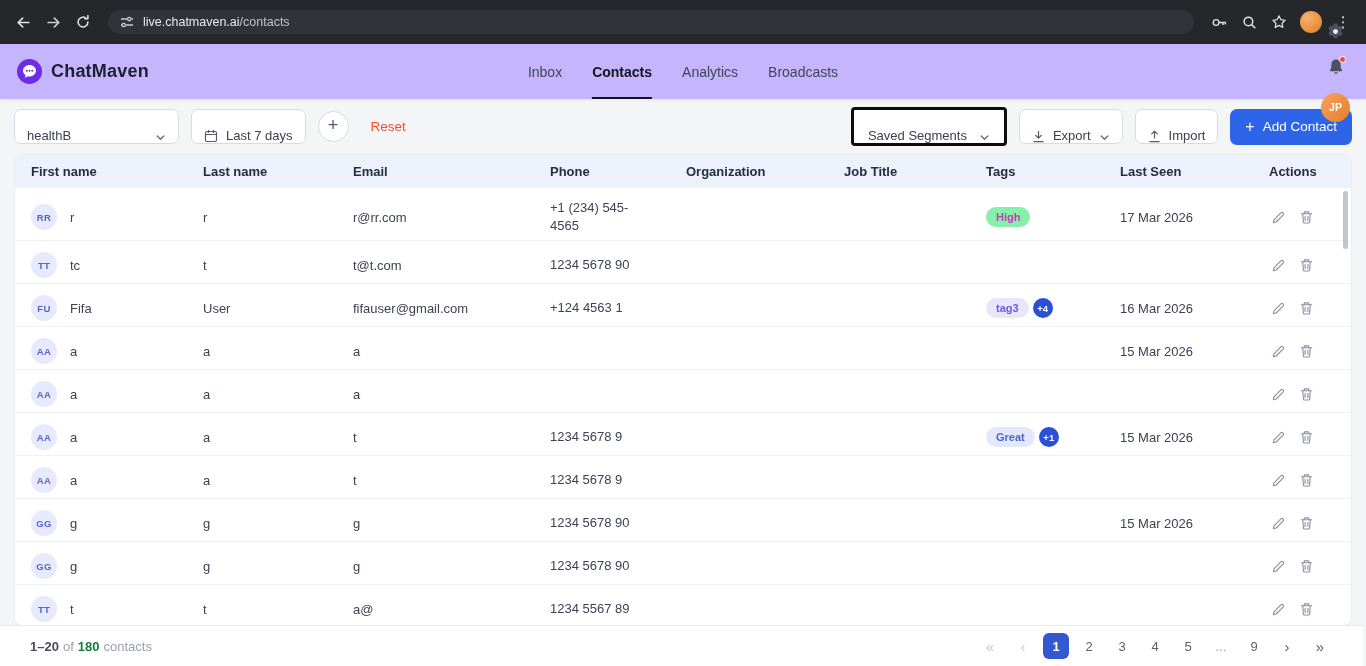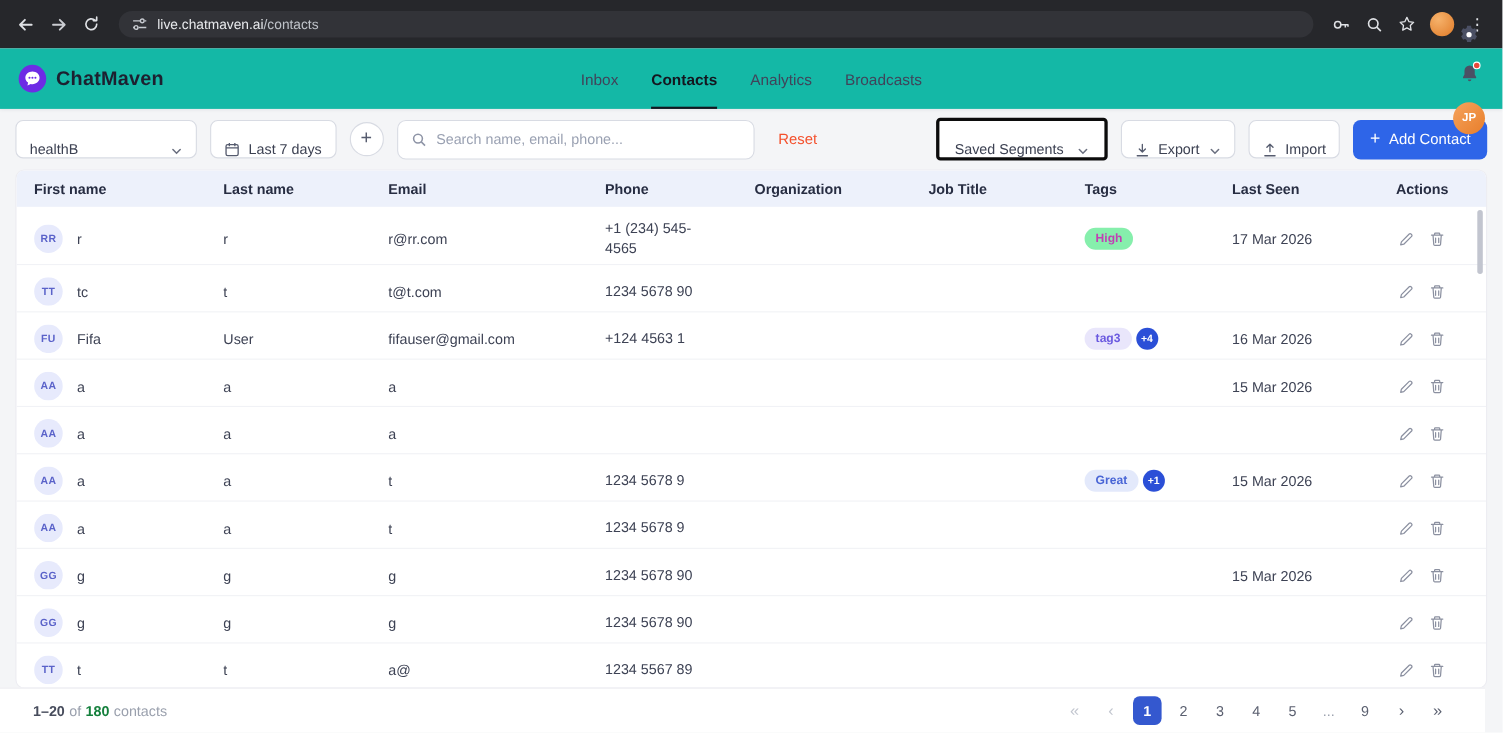--- a/index.html
+++ b/index.html
@@ -10,21 +10,21 @@
     background:#f4f5f7; overflow:hidden; position:relative;
     color:#3d4254; font-size:13px;
   }
   
   .browser-bar { height:44px; background:#26272b; display:flex; align-items:center; padding:0 10px; gap:4px; }
   .b-icon { width:26px; height:26px; display:flex; align-items:center; justify-content:center; color:#dfe1e5; border-radius:50%; cursor:pointer; flex:0 0 auto; }
   .url-pill { flex:1; height:24px; background:#323338; border-radius:13px; display:flex; align-items:center; gap:9px; padding:0 12px; margin:0 8px; color:#e8eaed; font-size:12.5px; overflow:hidden; }
   .url-host { color:#e8eaed; } .url-path { color:#bfc3c9; }
   .b-avatar { width:22px; height:22px; border-radius:50%; background:radial-gradient(circle at 35% 30%, #f6b26b, #e07b28); margin:0 4px; cursor:pointer; flex:0 0 auto; }
   
-  .app-header { height:55px; background:#14b8a6; display:flex; align-items:center; padding:0 16px; position:relative; box-shadow:0 1px 3px rgba(25,28,50,.07); z-index:5; }
+  .app-header { height:55px; background:#c4b5fd; display:flex; align-items:center; padding:0 16px; position:relative; box-shadow:0 1px 3px rgba(25,28,50,.07); z-index:5; }
   .brand { display:flex; align-items:center; gap:8px; cursor:pointer; }
   .brand-text { font-size:18px; font-weight:700; color:#1d2030; letter-spacing:.2px; }
   .app-nav { position:absolute; left:50%; transform:translateX(-50%); height:100%; display:flex; gap:30px; }
   .nav-item { display:flex; align-items:center; font-size:14px; color:#40445a; cursor:pointer; border-bottom:2px solid transparent; padding-top:2px; }
   .nav-item.active { color:#14161f; font-weight:700; border-bottom-color:#14161f; }
   .header-actions { margin-left:auto; display:flex; align-items:center; gap:17px;flex-direction:column; }
   .hdr-icon { color:#4b5064; display:flex; cursor:pointer; position:relative; }
   .bell-dot { position:absolute; top:-2px; right:-1px; width:7px; height:7px; background:#e8493a; border-radius:50%; border:1.5px solid #fff; }
   .user-avatar { width:29px; height:29px; border-radius:50%; background:linear-gradient(135deg,#f5a35c,#e87e2b); color:#fff; font-size:10.5px; font-weight:700; display:flex; align-items:center; justify-content:center; cursor:pointer; }
   
@@ -53,21 +53,21 @@
   .cell.tags { display:flex; align-items:center; gap:4px; overflow:visible; }
   .pill { height:20px; display:inline-flex; align-items:center; padding:0 10px; border-radius:11px; font-size:11px; font-weight:600; }
   .pill-pink   { background:#86efac; color:#c13fb4; }
   .pill-purple { background:#e9e6fb; color:#6b5ae0; }
   .pill-blue   { background:#e3e9fb; color:#4a66d6; }
   .tag-more { width:20px; height:20px; min-width:20px; border-radius:50%; background:#2b4fd7; color:#fff; font-size:9.5px; font-weight:700; display:inline-flex; align-items:center; justify-content:center; cursor:pointer; }
   .cell.actions { display:flex; gap:13px; padding-left:2px; }
   .act { color:#8b90a0; display:flex; cursor:pointer; }
   .scroll-thumb { position:absolute; right:3px; top:36px; width:5px; height:58px; border-radius:3px; background:#c2c5cf; cursor:grab; }
   
-  .footer-bar { position:absolute; left:0; right:16px; bottom:0; height:41px; background:#fff; border-top:1px solid #e9eaef; display:flex; align-items:center; justify-content:space-between; padding:0 30px; }
+  .footer-bar { position:absolute; left:0; right:3px; bottom:0; height:41px; background:#fff; border-top:1px solid #e9eaef; display:flex; align-items:center; justify-content:space-between; padding:0 30px; }
   .summary { font-size:13px; color:#9aa0ad; display:flex; gap:4px; }
   .summary .dark { color:#474c5c; font-weight:600; }
   .summary .bold { color:#15803d; font-weight:700; }
   .pager { display:flex; align-items:center; gap:7px; }
   .pg { min-width:26px; height:26px; display:flex; align-items:center; justify-content:center; border-radius:6px; font-size:13px; color:#5b6070; cursor:pointer; user-select:none; }
   .pg.arrow { font-size:15px; }
   .pg.muted { color:#c2c6cf; cursor:default; }
   .pg.active { background:#3458cf; color:#fff; font-weight:600; }
   .pg.ellipsis { color:#9aa0ad; cursor:default; }
 </style>
@@ -168,29 +168,20 @@
   <div class="ctl">
     <span style="display:flex;color:#555b6e;">
         <svg width="14" height="14" viewBox="0 0 14 14" fill="none" stroke="currentColor" stroke-width="1.2">
           <rect x="1.5" y="2.5" width="11" height="10" rx="1.5"></rect>
           <path d="M1.5 5.5h11M4.5 1v3M9.5 1v3"></path>
         </svg>
       </span>
     <span>Last 7 days</span>
   </div>
   <button class="add-filter">+</button>
-  <div class="search-box">
-    <span style="display:flex;">
-        <svg width="14" height="14" viewBox="0 0 14 14" fill="none" stroke="currentColor" stroke-width="1.4">
-          <circle cx="6" cy="6" r="4"></circle>
-          <path d="M9 9l3.4 3.4"></path>
-        </svg>
-      </span>
-    <input type="text" placeholder="Search name, email, phone..." style="">
-  </div>
   <button class="reset-link">Reset</button>
   <div class="right-group">
     <div class="ctl saved-segments">
       <span>Saved Segments</span>
       <span class="chev">
           <svg width="11" height="11" viewBox="0 0 10 10" fill="none" stroke="currentColor" stroke-width="1.3" stroke-linecap="round">
             <path d="M2 3.6 5 6.6 8 3.6"></path>
           </svg>
         </span>
     </div>

